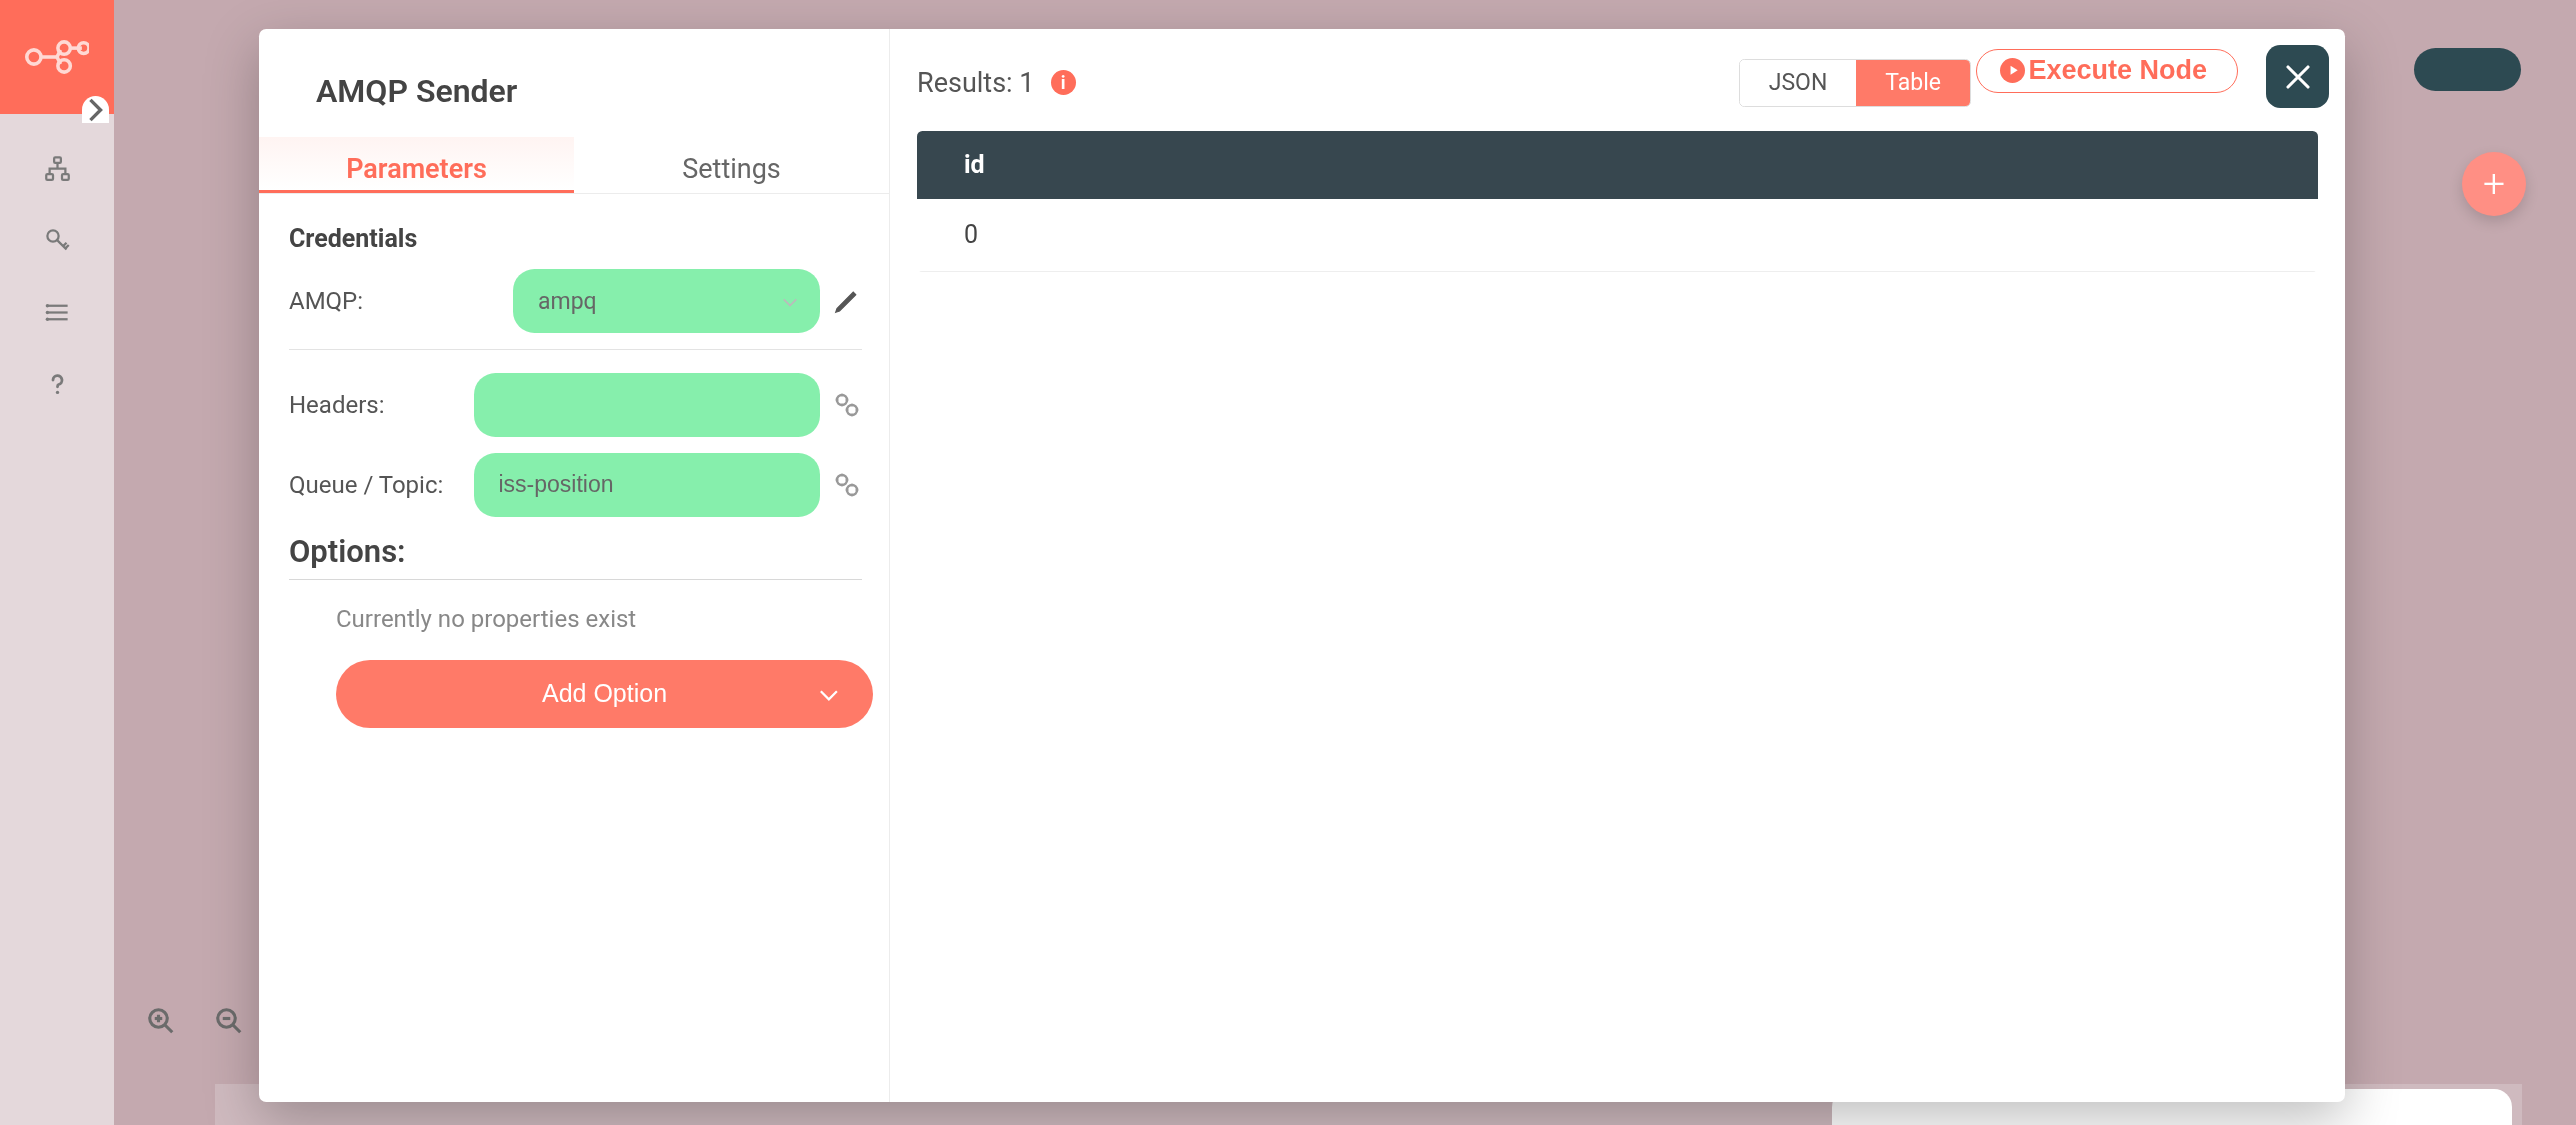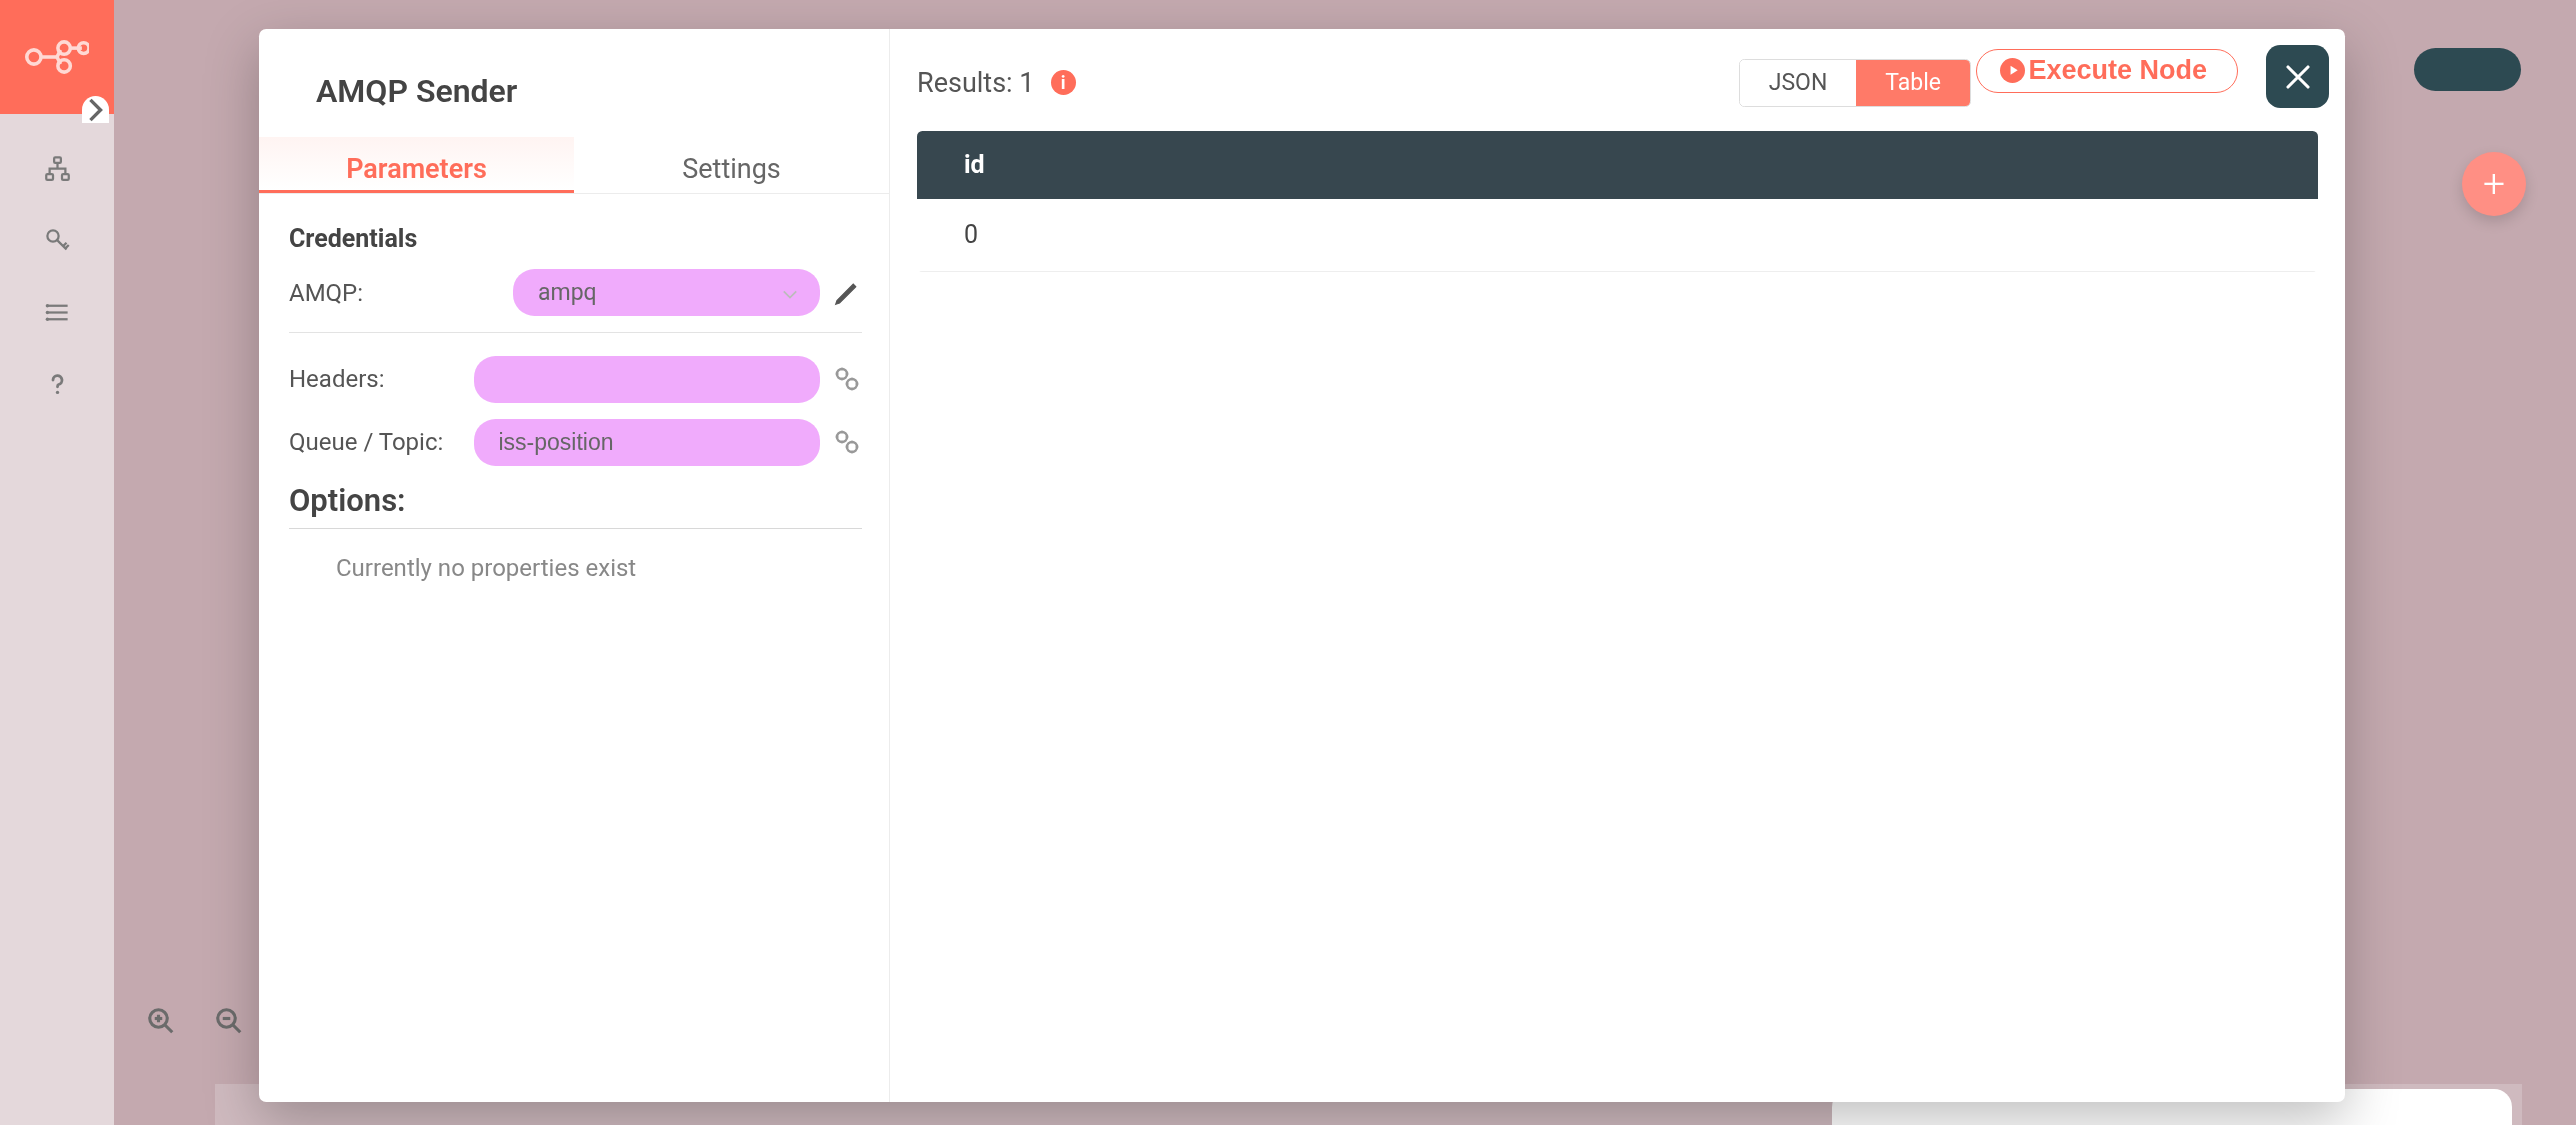--- a/index.html
+++ b/index.html
@@ -173,24 +173,24 @@
     color: #555;
   }
   .field-input-wrap {
     flex: 1;
     display: flex;
     align-items: center;
     gap: 12.5px;
   }
   .pill-input, .pill-select {
     flex: 1;
-    background: #f0abfc;
+    background: #86efac;
     border: none;
     border-radius: 21.5px;
-    height: 47px;
+    height: 64px;
     padding: 0 25px;
     font-size: 23px;
     color: #666;
     outline: none;
   }
   .pill-select { position: relative; display:flex;align-items:center; }
   .pill-select .chevron {
     position: absolute; right: 21.5px; top: 50%; transform: translateY(-50%);
     color: #aaa;
   }
@@ -497,20 +497,28 @@
               <circle cx="8" cy="8" r="4" fill="none" stroke="#999" stroke-width="2"></circle>
               <circle cx="16" cy="16" r="4" fill="none" stroke="#999" stroke-width="2"></circle>
               <path d="M8 3v2M8 11v2M3 8h2M11 8h2M16 11v2M16 19v2M11 16h2M19 16h2" stroke="#999" stroke-width="2"></path>
             </svg>
           </div>
         </div>
       </div>
 
       <div class="options-label">Options:</div>
       <div class="options-empty">Currently no properties exist</div>
+      <button class="add-option-btn">
+        <span>Add Option</span>
+        <span class="chevron-down">
+          <svg width="19.7" height="12.5" viewBox="0 0 22 14">
+              <path d="M2 2 L11 11 L20 2" fill="none" stroke="#fff" stroke-width="2.5"></path>
+            </svg>
+        </span>
+      </button>
     </div>
   </div>
 
   <div class="modal-right">
 
     <div class="results-bar">
       <span class="results-text">
         <span>Results: </span><span>1</span>
       </span>
       <span class="info-icon">i</span>

